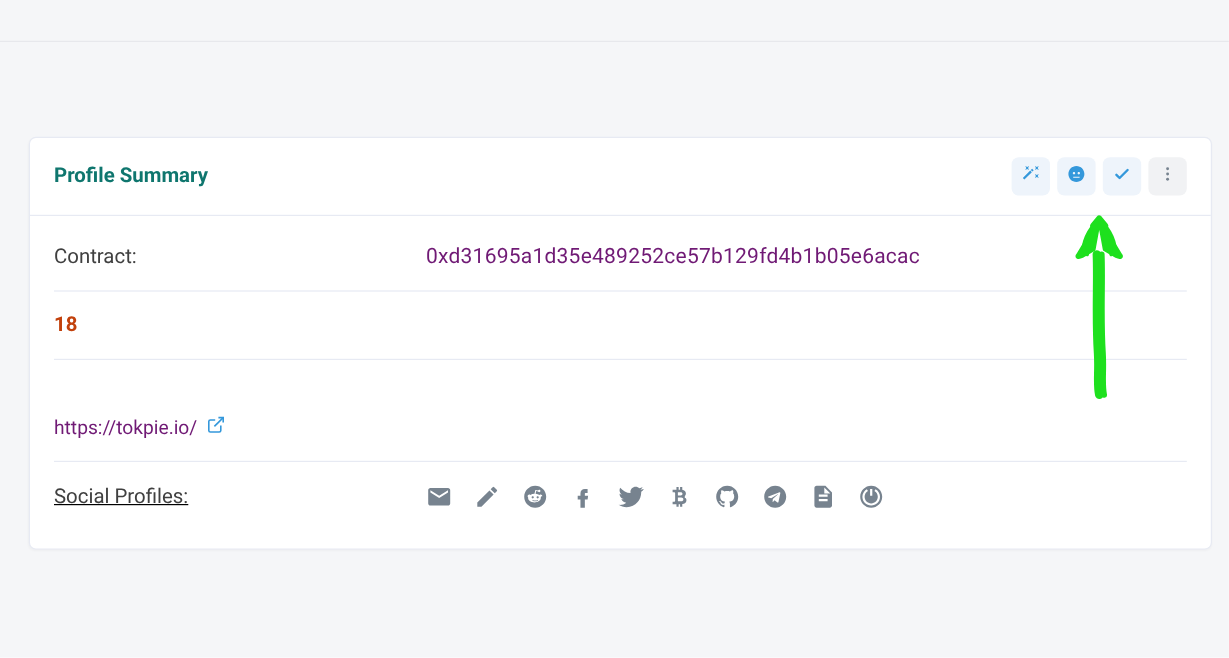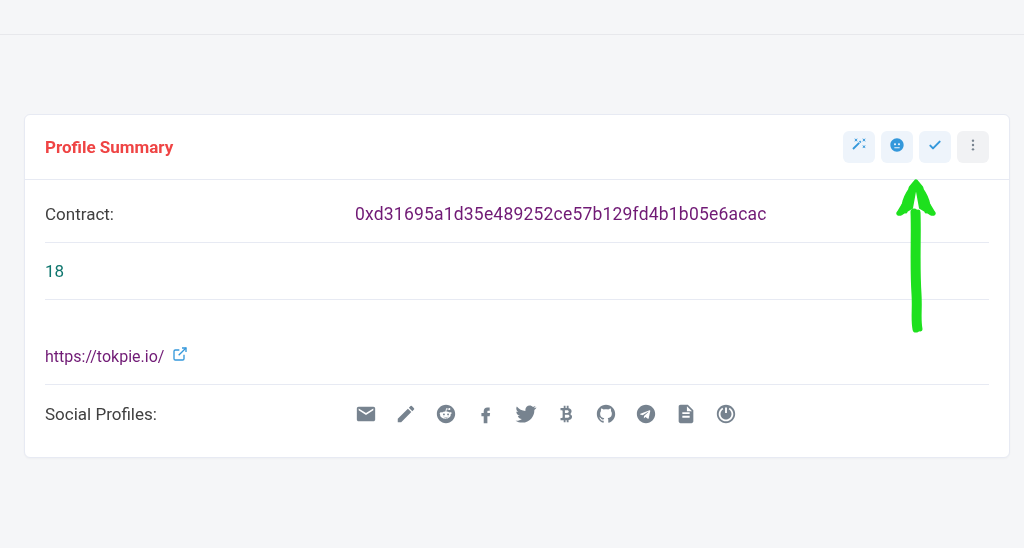--- a/index.html
+++ b/index.html
@@ -36,21 +36,21 @@
     .card-header {
       display: flex;
       align-items: center;
       justify-content: space-between;
       padding: 16px 20px;
       border-bottom: 1px solid #e7eaf3;
     }
     .card-title {
       font-size: 17px;
       font-weight: 700;
-      color: #ef4444;
+      color: #0f766e;
       text-align: right;
     }
     .header-actions {
       display: flex;
       gap: 6px;
       align-items: center;
     }
     .icon-btn {
       width: 32px;
       height: 32px;
@@ -72,30 +72,32 @@
       padding: 6px 20px 14px 20px;
     }
     .row {
       display: flex;
       align-items: center;
       padding: 18px 0;
       border-bottom: 1px solid #e7eaf3;
     }
     .row:last-child {
       border-bottom: none;
+      text-decoration: underline;
     }
     .row-label {
       width: 310px;
       flex-shrink: 0;
       font-size: 17px;
       color: #404040;
     }
     .row-value {
       font-size: 17px;
-      color: #0f766e;
+      color: #c2410c;
+      font-weight: bold;
     }
     .link {
       color: #701a75;
       text-decoration: none;
       cursor: pointer;
     }
     .link.addr {
       font-size: 17.5px;
       letter-spacing: 0.2px;
     }

